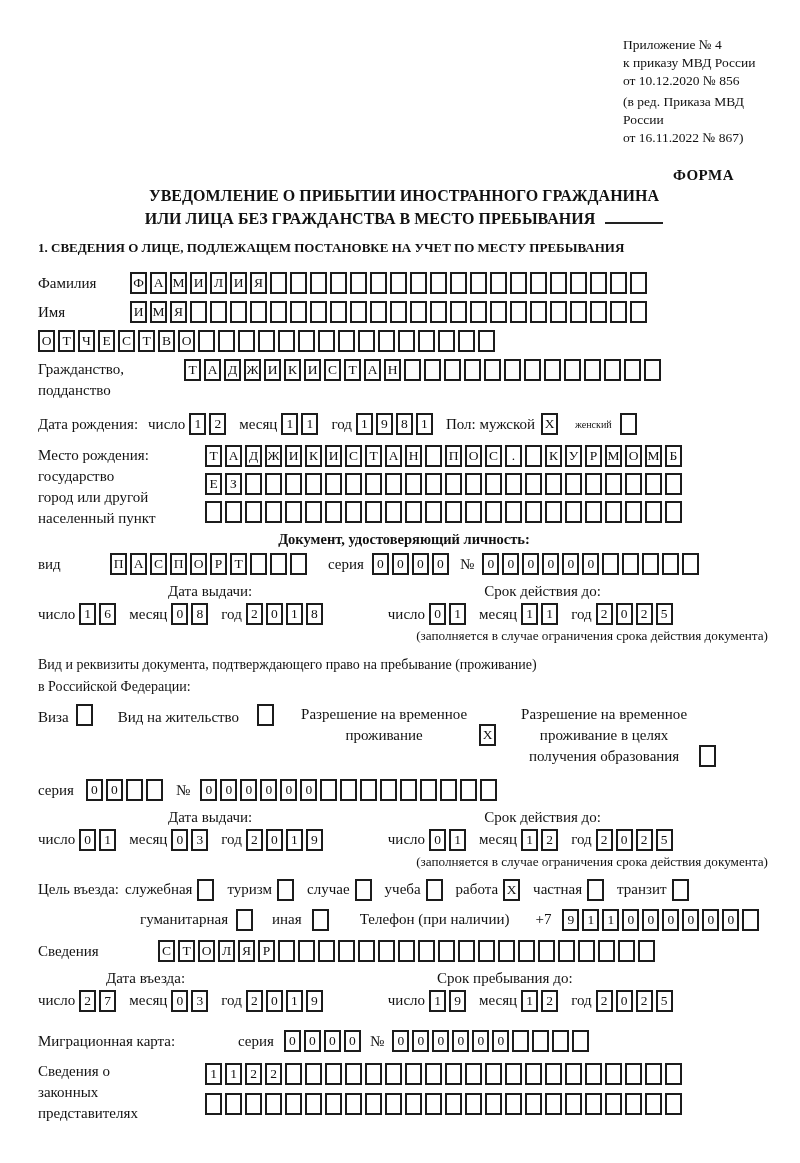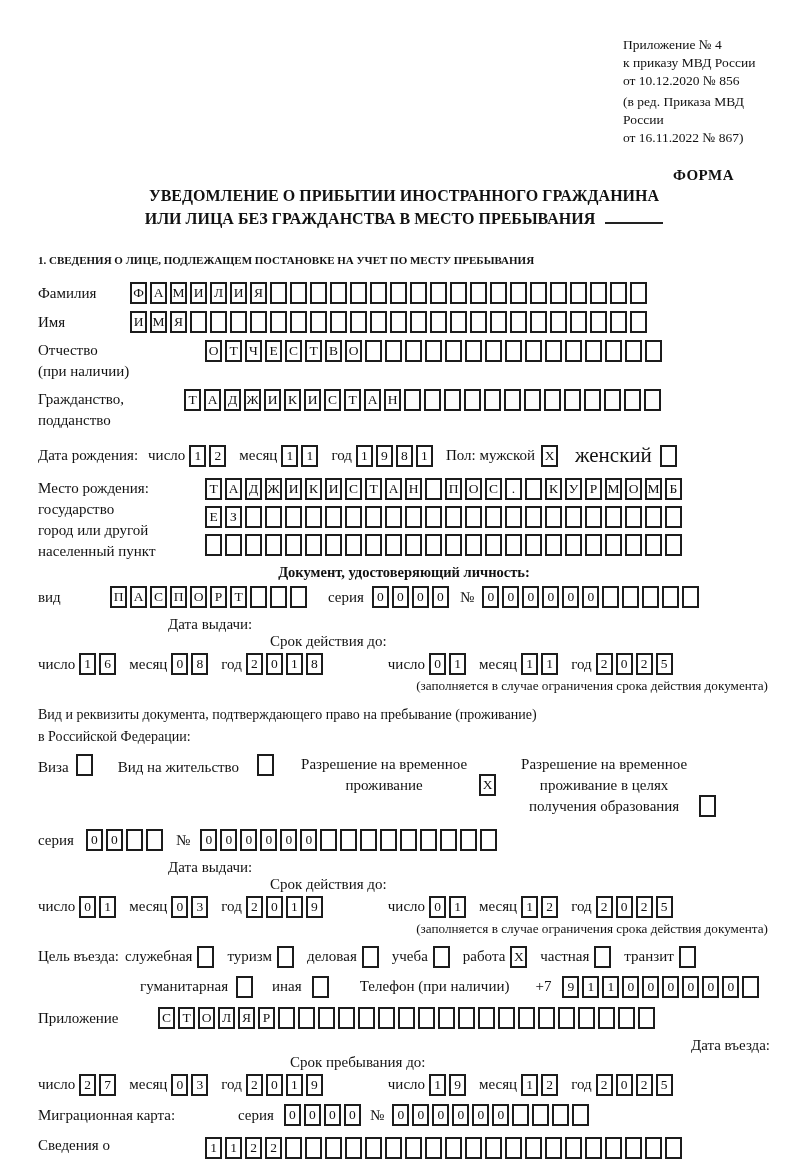--- a/index.html
+++ b/index.html
@@ -12,42 +12,42 @@
   .page { width: 800px; height: 1163px; padding: 36px 30px 0 38px; overflow: hidden; }
 
   
   .appendix { margin-left: 585px; font-size: 13.5px; line-height: 1.32; }
   .appendix .gap { height: 4px; }
   .forma { text-align: right; padding-right: 36px; font-weight: bold; font-size: 15px; margin-top: 20px; letter-spacing: .5px; }
 
   .title { text-align: center; font-weight: bold; font-size: 16px; margin-top: 0; line-height: 1.45; }
   .title .uline { display: inline-block; width: 58px; border-bottom: 2px solid #222; height: 14px; margin-left: 10px; }
 
-  .section-heading { font-weight: bold; font-size: 11px; margin-top: 24px; }
+  .section-heading { font-weight: bold; font-size: 13px; margin-top: 10px; }
 
   
   .cells { display: inline-flex; flex-wrap: nowrap; }
   .cell {
     display: inline-block; width: 17px; height: 22px; flex: 0 0 17px;
     border: 2px solid #1c1c1c; margin-right: 3px;
     text-align: center; font-size: 13.5px; line-height: 18px; font-weight: normal;
   }
   .row { display: flex; align-items: flex-start; margin-top: 7px; }
   .row .lbl { font-size: 15px; line-height: 22px; }
   .lblcol { font-size: 15px; line-height: 21px; flex: 0 0 auto; }
 
   .w92  { flex: 0 0 92px; }
   .w167 { flex: 0 0 167px; }
   .w146 { flex: 0 0 146px; }
 
   .stackrows .cells { margin-bottom: 6px; display: flex; }
 
   .center-bold { text-align: center; font-weight: bold; font-size: 14.5px; margin-top: 8px; }
 
-  .dateheads { display: flex; font-size: 15px; margin-top: 8px; flex-direction: column; }
+  .dateheads { display: flex; font-size: 15px; margin-top: 8px; }
   .dates { display: flex; align-items: center; margin-top: 3px; }
   .dategroup { display: flex; align-items: center; }
   .dategroup .lbl { margin-right: 4px; font-size: 15px; }
   .dategroup .cells { margin-right: 10px; }
   .note-right { text-align: right; font-size: 13.2px; margin-top: 3px; padding-right: 2px; }
 
   .para { font-size: 14px; margin-top: 10px; line-height: 1.55; }
 
   .chkrow { display: flex; align-items: flex-start; margin-top: 6px; font-size: 15px; }
   .chkitem { display: flex; align-items: flex-end; }
@@ -143,24 +143,20 @@
         <span class="cell"></span>
         <span class="cell"></span>
         <span class="cell"></span>
         <span class="cell"></span>
         <span class="cell"></span>
         <span class="cell"></span>
       </div>
   </div>
 
   <div class="row">
-    <div class="lblcol w167">
-      <div>Отчество</div>
-      <div>(при наличии)</div>
-    </div>
     <div class="cells">
         <span class="cell">О</span>
         <span class="cell">Т</span>
         <span class="cell">Ч</span>
         <span class="cell">Е</span>
         <span class="cell">С</span>
         <span class="cell">Т</span>
         <span class="cell">В</span>
         <span class="cell">О</span>
         <span class="cell"></span>
@@ -232,21 +228,21 @@
           <span class="cell">1</span>
           <span class="cell">9</span>
           <span class="cell">8</span>
           <span class="cell">1</span>
         </span>
     </div>
     <span class="lbl" style="font-size:15px;margin-right:6px;">Пол: мужской</span>
     <span class="cells">
         <span class="cell">X</span>
       </span>
-    <span class="lbl" style="font-size:21px;margin:0 8px 0 14px;">женский</span>
+    <span class="lbl" style="font-size:10px;margin:0 8px 0 14px;">женский</span>
     <span class="cells">
         <span class="cell"></span>
       </span>
   </div>
 
   <div class="row" style="margin-top:10px;">
     <div class="lblcol w167">
       <div>Место рождения:</div>
       <div>государство</div>
       <div>город или другой</div>
@@ -544,21 +540,21 @@
           <span class="cell"></span>
         </span>
     </div>
     <div class="purpose-item">
       <span>туризм</span>
         <span class="cells">
           <span class="cell"></span>
         </span>
     </div>
     <div class="purpose-item">
-      <span>деловая</span>
+      <span>случае</span>
         <span class="cells">
           <span class="cell"></span>
         </span>
     </div>
     <div class="purpose-item">
       <span>учеба</span>
         <span class="cells">
           <span class="cell"></span>
         </span>
     </div>
@@ -605,21 +601,21 @@
         <span class="cell">0</span>
         <span class="cell">0</span>
         <span class="cell">0</span>
         <span class="cell">0</span>
         <span class="cell">0</span>
         <span class="cell"></span>
       </span>
   </div>
 
   <div class="row" style="margin-top:9px;">
-    <div class="lbl" style="flex:0 0 120px;">Приложение</div>
+    <div class="lbl" style="flex:0 0 120px;">Сведения</div>
     <div class="cells">
         <span class="cell">С</span>
         <span class="cell">Т</span>
         <span class="cell">О</span>
         <span class="cell">Л</span>
         <span class="cell">Я</span>
         <span class="cell">Р</span>
         <span class="cell"></span>
         <span class="cell"></span>
         <span class="cell"></span>
@@ -636,21 +632,21 @@
         <span class="cell"></span>
         <span class="cell"></span>
         <span class="cell"></span>
         <span class="cell"></span>
         <span class="cell"></span>
         <span class="cell"></span>
       </div>
   </div>
 
   <div class="dateheads">
-    <span style="margin-left:86px;text-align:right;">Дата въезда:</span>
+    <span style="margin-left:68px;text-align:right;">Дата въезда:</span>
     <span style="margin-left:252px;">Срок пребывания до:</span>
   </div>
 
   <div class="dates">
     <div class="dategroup">
       <span class="lbl">число</span>
       <span class="cells">
           <span class="cell">2</span>
           <span class="cell">7</span>
         </span>
@@ -681,21 +677,21 @@
       <span class="lbl">год</span>
       <span class="cells">
           <span class="cell">2</span>
           <span class="cell">0</span>
           <span class="cell">2</span>
           <span class="cell">5</span>
         </span>
     </div>
   </div>
 
-  <div class="row" style="margin-top:8px;align-items:flex-start;">
+  <div class="row" style="margin-top:18px;align-items:flex-start;">
     <div class="lbl" style="flex:0 0 200px;">Миграционная карта:</div>
     <div class="lbl" style="margin-right:10px;">серия</div>
     <div class="cells">
         <span class="cell">0</span>
         <span class="cell">0</span>
         <span class="cell">0</span>
         <span class="cell">0</span>
       </div>
     <div class="lbl" style="margin:0 8px 0 6px;">№</div>
     <div class="cells">

